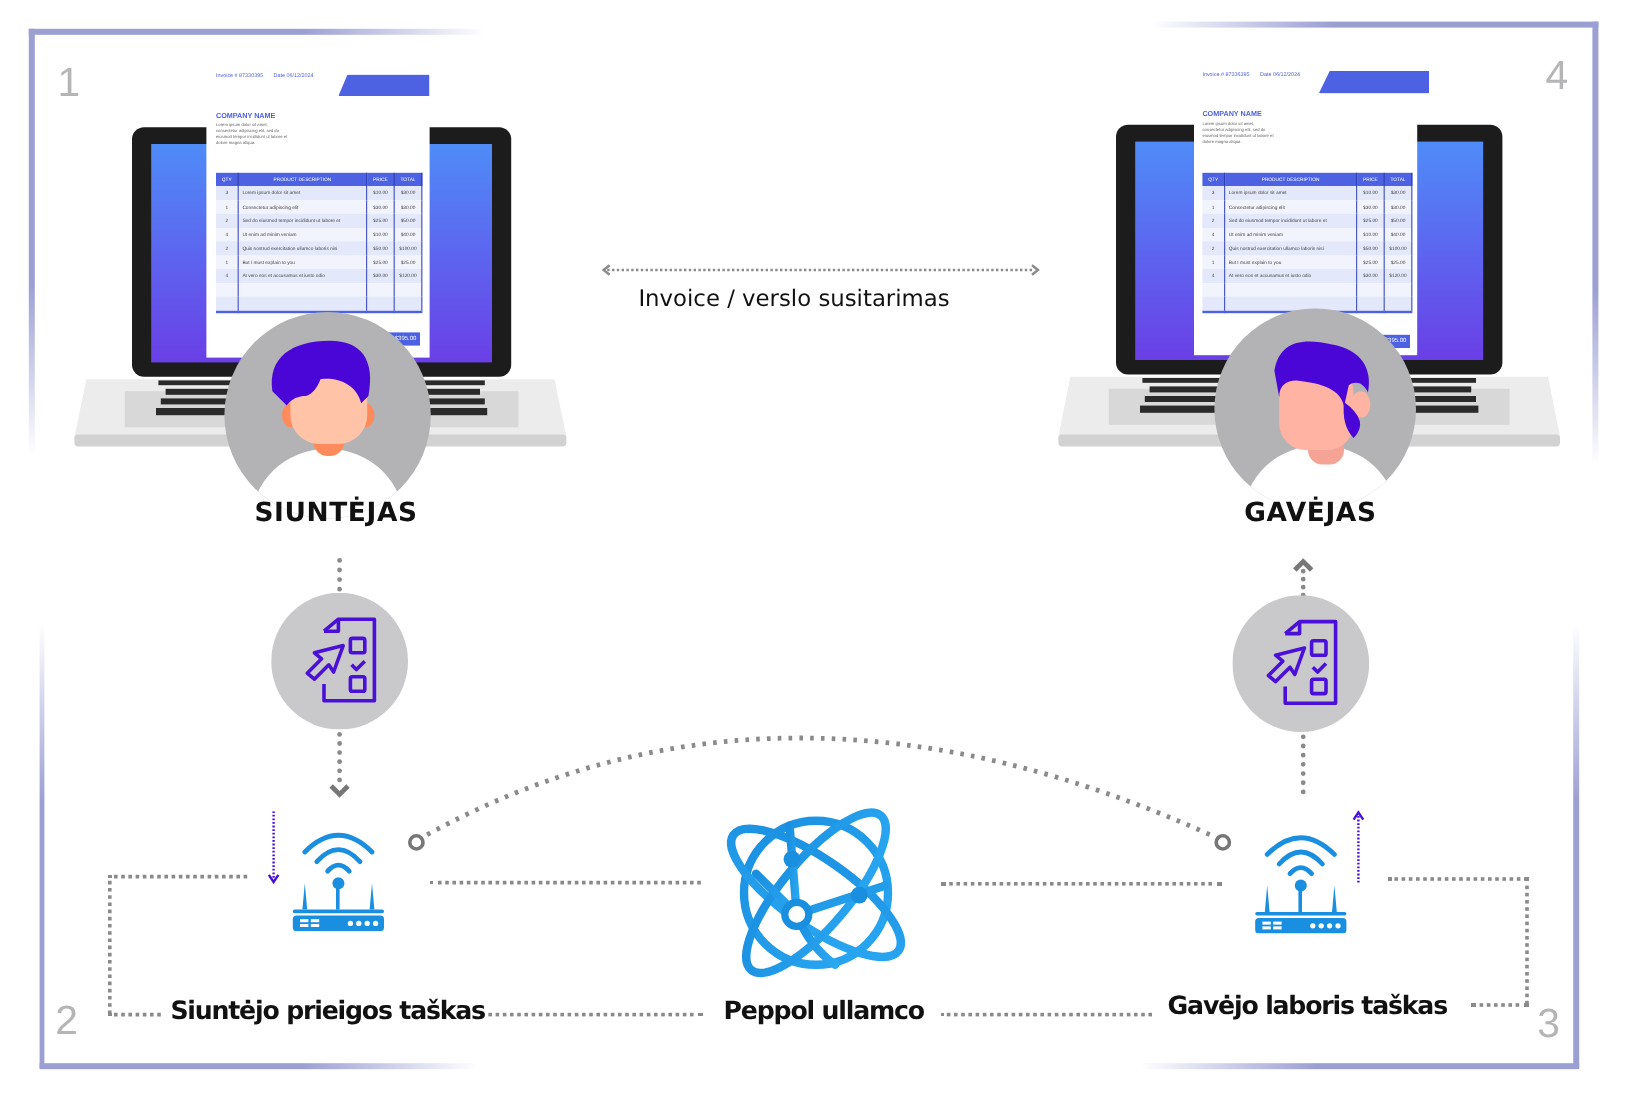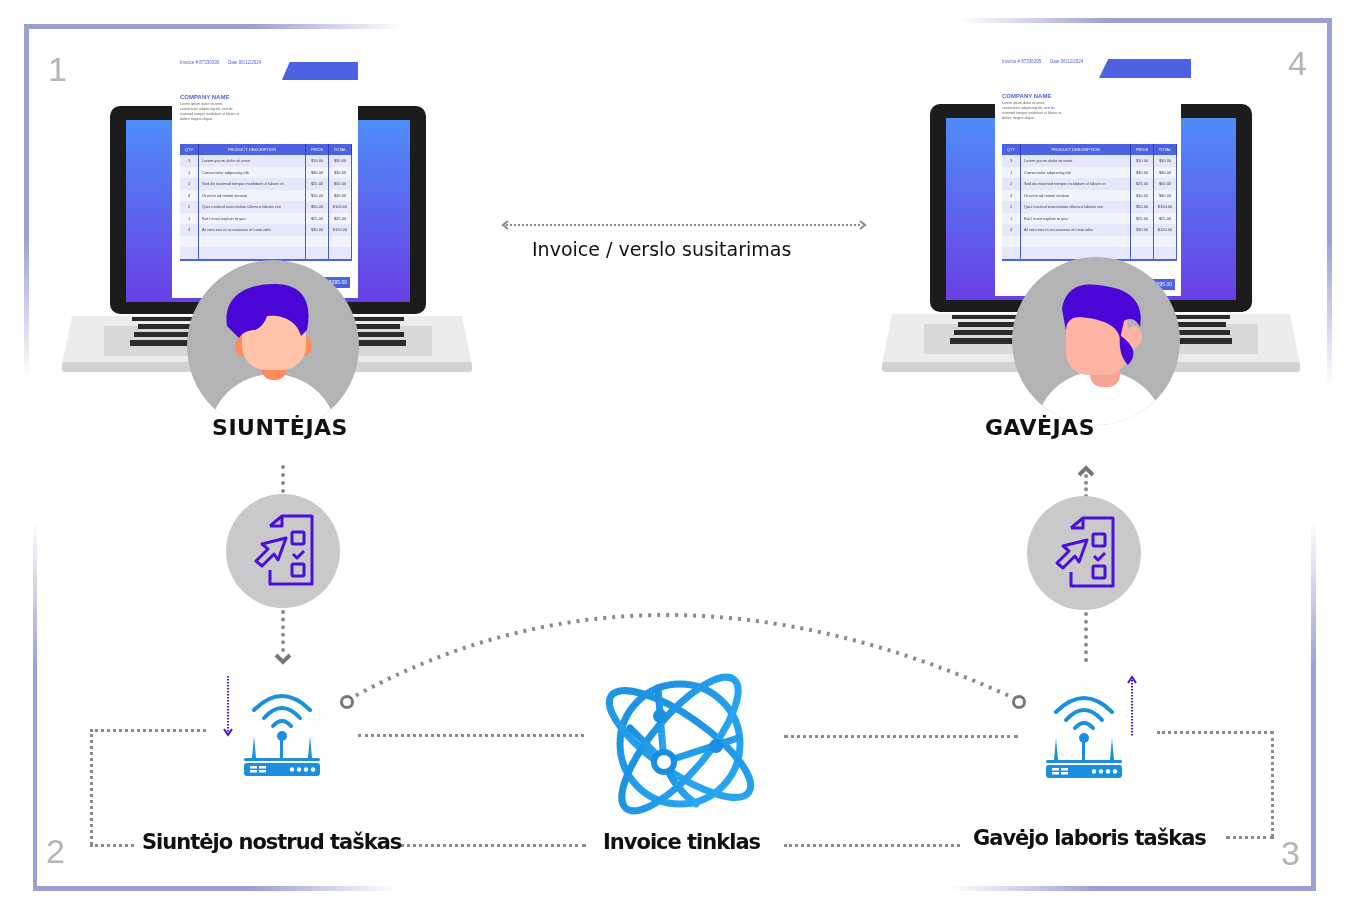--- a/index.html
+++ b/index.html
@@ -269,21 +269,21 @@
       <rect x="80" y="80" width="30" height="52" rx="12" fill="#f5a394"></rect>
       <path d="M80 100 Q100 112 112 96 L112 112 Q96 124 80 116 Z" fill="#e0706a"></path>
       <rect x="56" y="50" width="62" height="70" rx="22" fill="#ffb3a3"></rect>
       <ellipse cx="124" cy="82" rx="8" ry="11" fill="#ffb3a3"></ellipse>
       <path d="M110 80 Q132 96 118 110 Q108 100 110 80 Z" fill="#4a06d6"></path>
       <path d="M52 54 C56 30 74 26 100 32 C124 36 134 52 130 72 C126 64 120 62 114 66 L110 84 C108 70 92 64 70 62 C62 62 56 66 56 76 Z" fill="#4a06d6"></path>
     </g>
   </svg>
 </div>
 
-<div class="role-label" style="left:940px;top:415px;width:200px;">GAVĖJAS</div>
+<div class="role-label" style="left:992px;top:415px;width:200px;">GAVĖJAS</div>
 
 <div class="abs" style="left:500px;top:216px;width:368px;height:12px;">
   <svg width="368" height="12" viewBox="0 0 368 12">
     <line x1="6" y1="6" x2="362" y2="6" stroke="#8a8a8a" stroke-width="2" stroke-dasharray="2 2"></line>
     <polyline points="8,2 3,6 8,10" fill="none" stroke="#8a8a8a" stroke-width="2"></polyline>
     <polyline points="360,2 365,6 360,10" fill="none" stroke="#8a8a8a" stroke-width="2"></polyline>
   </svg>
 </div>
 <div class="center-label" style="left:532px;top:238px;">Invoice / verslo susitarimas</div>
 
@@ -427,15 +427,15 @@
 <div class="dot-h" style="left:358px;top:734px;width:226px;"></div>
 <div class="dot-h" style="left:400px;top:844px;width:186px;"></div>
 
 <div class="dot-h" style="left:784px;top:735px;width:234px;"></div>
 <div class="dot-h" style="left:784px;top:844px;width:176px;"></div>
 
 <div class="dot-h" style="left:1157px;top:731px;width:116px;"></div>
 <div class="dot-v" style="left:1271px;top:731px;height:106px;"></div>
 <div class="dot-h" style="left:1226px;top:836px;width:48px;"></div>
 
-<div class="ap-label" style="left:142px;top:830px;">Siuntėjo nostrud taškas</div>
-<div class="ap-label" style="left:603px;top:830px;">Invoice tinklas</div>
+<div class="ap-label" style="left:142px;top:830px;">Siuntėjo prieigos taškas</div>
+<div class="ap-label" style="left:603px;top:830px;">Peppol ullamco</div>
 <div class="ap-label" style="left:973px;top:826px;">Gavėjo laboris taškas</div>
 
 </body></html>

